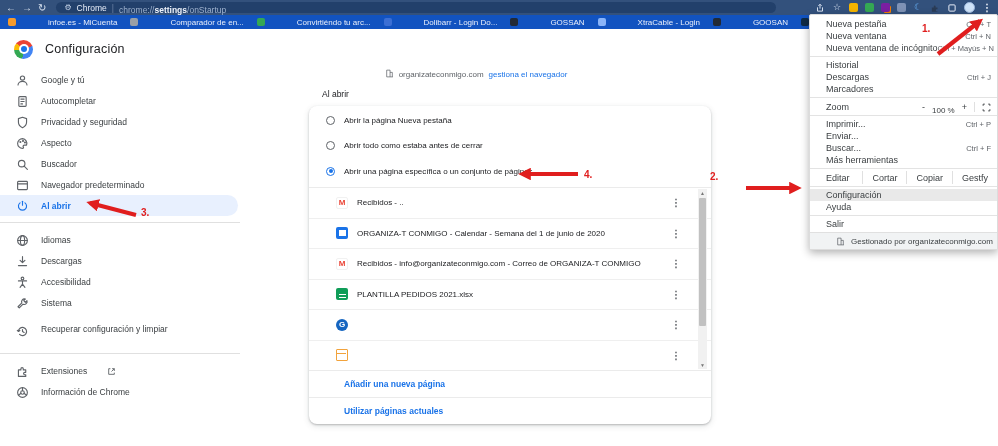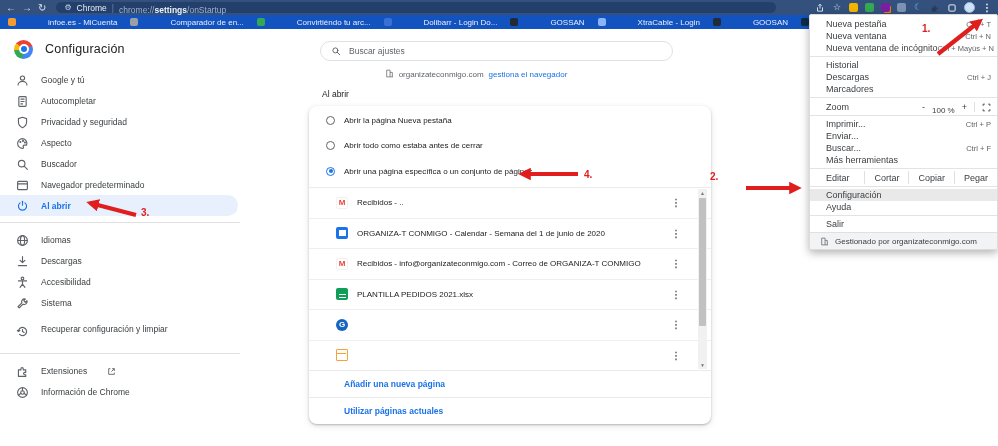--- a/index.html
+++ b/index.html
@@ -100,21 +100,21 @@
   .mzoom { height:13px; display:flex; align-items:center; padding:0 6px 0 16px; }
   .mzoom .ml { font-size:9px; color:#3c4043; }
   .mzoom .zctl { margin-left:auto; display:flex; align-items:center; gap:7px; }
   .mzoom .zb { font-size:9px; color:#3c4043; cursor:pointer; }
   .mzoom .zl { font-size:8px; color:#3c4043;margin-top:8px; }
   .mzoom .zsep { border-left:1px solid #e0e0e0; height:10px; }
   .fsic svg { width:9px; height:9px; stroke:#3c4043; fill:none; stroke-width:1.6; }
   .medit { height:13px; display:flex; align-items:center; padding-left:16px; }
   .medit .ml { font-size:9px; color:#3c4043; flex:1; }
   .medit .eb { font-size:9px; color:#3c4043; border-left:1px solid #e0e0e0; padding:0 9px; height:13px; display:flex; align-items:center; cursor:pointer; }
-  .mmanaged { margin-top:2px; height:17px; background:#f1f3f4; border-top:1px solid #e0e0e0; display:flex; align-items:center; gap:6px; padding-left:10px;text-align:center; }
+  .mmanaged { margin-top:2px; height:17px; background:#f1f3f4; border-top:1px solid #e0e0e0; display:flex; align-items:center; gap:6px; padding-left:26px;text-align:center; }
   .mmanaged .ml { font-size:8px; color:#3c4043; }
 
   
   .anno-layer { position:absolute; left:0; top:0; width:998px; height:446px; z-index:40; pointer-events:none; }
   .anno-layer line { stroke:#e01e1e; stroke-width:4.2; }
   .anno-layer text { fill:#e01e1e; font-size:10px; font-weight:bold; font-family:"Liberation Sans",sans-serif; }
 </style>
 </head>
 <body>
 <div id="screen">
@@ -304,27 +304,20 @@
       <span class="sic"><svg viewBox="0 0 16 16">
               <circle cx="8" cy="8" r="6"></circle>
               <circle cx="8" cy="8" r="2.2"></circle>
               <path d="M8 2v3.8M3.2 11l3.1-2M12.8 11l-3.1-2"></path>
             </svg></span>
       <span class="lbl">Información de Chrome</span>
     </div>
   </div>
 </div>
 
-<div class="search-field">
-  <svg viewBox="0 0 16 16">
-        <circle cx="7" cy="7" r="4"></circle>
-        <path d="M10 10 14 14"></path>
-      </svg>
-  <input type="text" placeholder="Buscar ajustes" style="">
-</div>
 
 <div class="managed-note">
   <span class="bld"><svg viewBox="0 0 16 16">
           <path d="M3 14V2h6v12M9 6h4v8M3 14h11"></path>
         </svg></span>
   <span class="dom">organizateconmigo.com</span>
   <span class="lnk">gestiona el navegador</span>
 </div>
 
 <div class="section-title">Al abrir</div>
@@ -441,21 +434,21 @@
         <span class="ms">Ctrl + F</span>
       </div>
   <div class="mrow">
         <span class="ml">Más herramientas</span>
       </div>
   <div class="msep"></div>
   <div class="medit">
     <span class="ml">Editar</span>
     <span class="eb">Cortar</span>
     <span class="eb">Copiar</span>
-    <span class="eb">Pegar</span>
+    <span class="eb">Gestfy</span>
   </div>
   <div class="msep"></div>
   <div class="mrow hl">
         <span class="ml">Configuración</span>
       </div>
   <div class="mrow">
         <span class="ml">Ayuda</span>
       </div>
   <div class="msep"></div>
   <div class="mrow">

